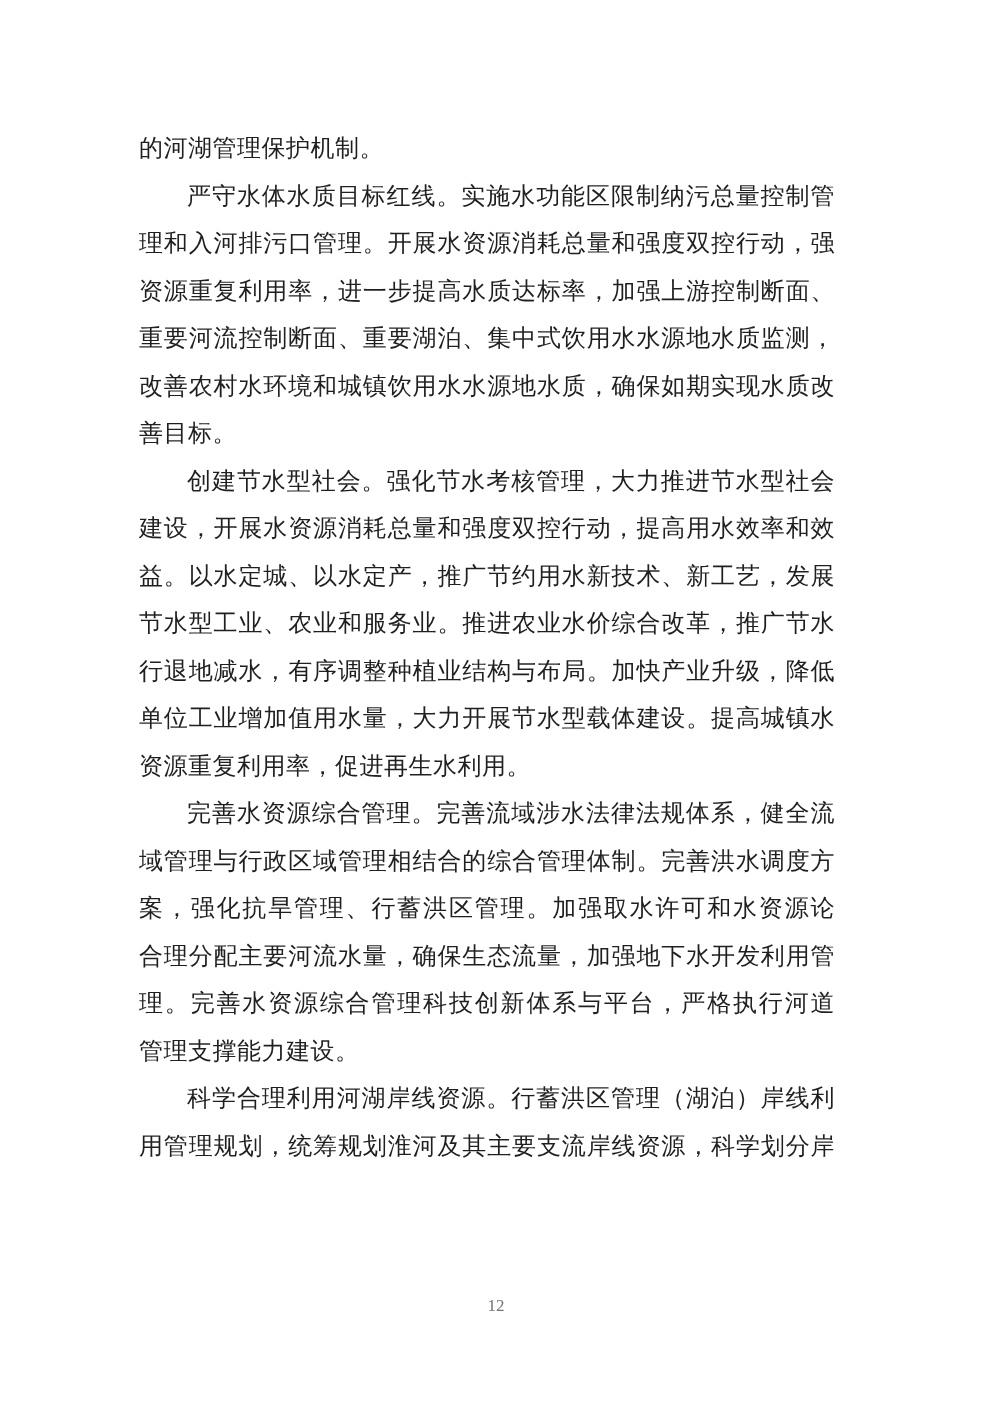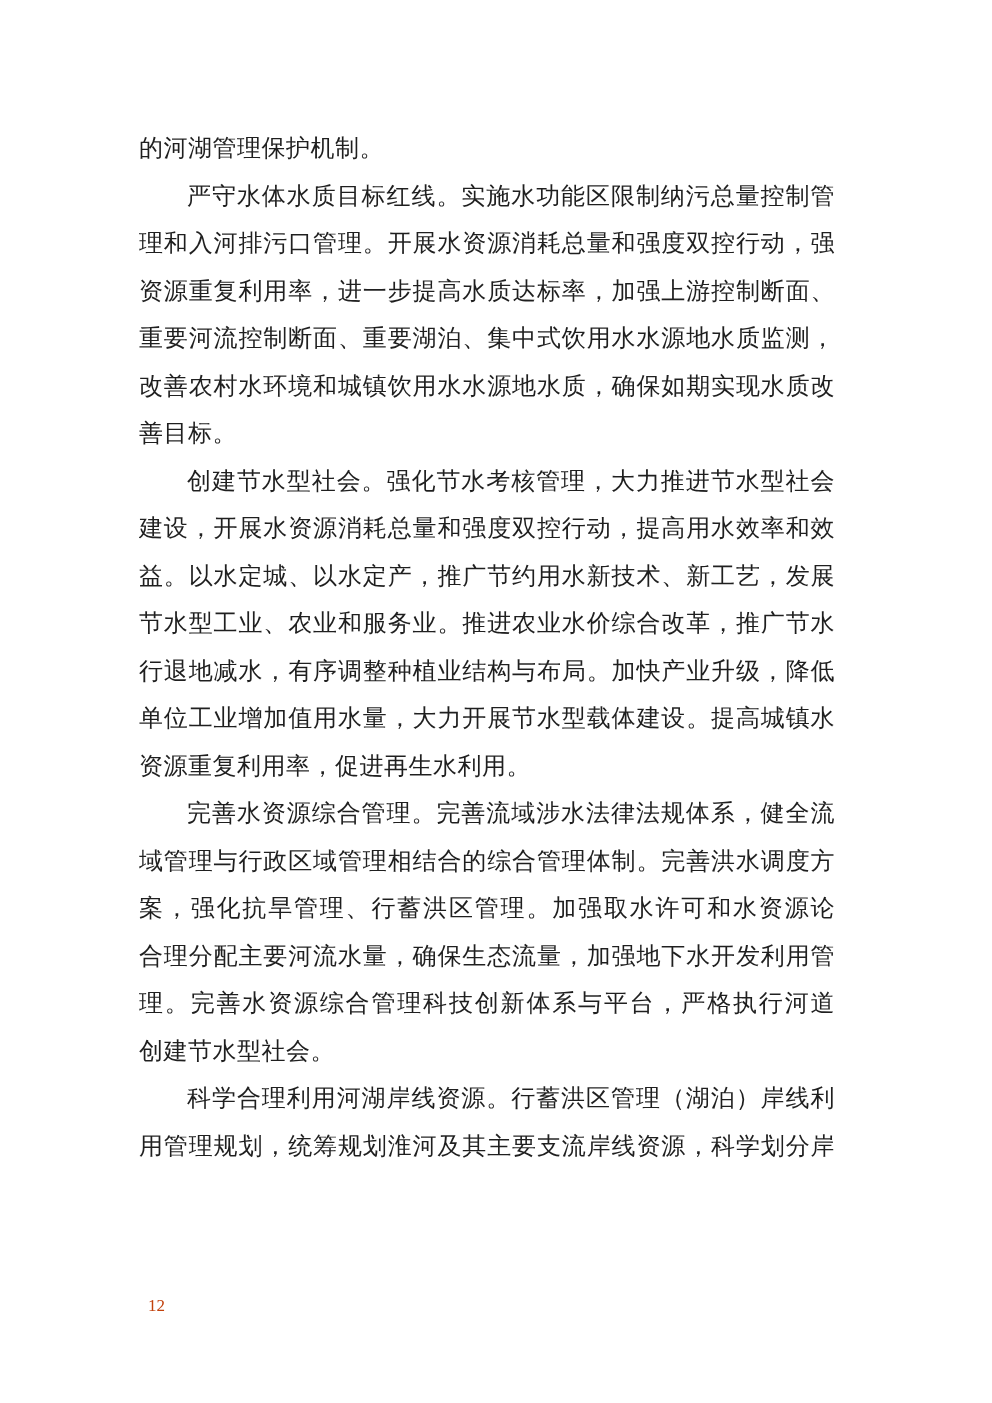--- a/index.html
+++ b/index.html
@@ -39,24 +39,24 @@
   }
   .line.para-end {
     text-align: left;
     text-align-last: left;
   }
   .page-number {
     position: absolute;
     left: 148px;
     top: 1293px;
     width: 696px;
-    text-align: left;
+    text-align: center;
     font-size: 17px;
     line-height: 26px;
-    color: #c2410c;
+    color: #737373;
   }
 </style>
 </head>
 <body>
 
 <div class="page">
   <div class="text-block">
     <div class="line para-end">的河湖管理保护机制。</div>
     <div class="line para-start">严守水体水质目标红线。实施水功能区限制纳污总量控制管</div>
     <div class="line">理和入河排污口管理。开展水资源消耗总量和强度双控行动，强化</div>
@@ -69,18 +69,18 @@
     <div class="line">益。以水定城、以水定产，推广节约用水新技术、新工艺，发展</div>
     <div class="line">节水型工业、农业和服务业。推进农业水价综合改革，推广节水</div>
     <div class="line">行退地减水，有序调整种植业结构与布局。加快产业升级，降低</div>
     <div class="line">单位工业增加值用水量，大力开展节水型载体建设。提高城镇水</div>
     <div class="line para-end">资源重复利用率，促进再生水利用。</div>
     <div class="line para-start">完善水资源综合管理。完善流域涉水法律法规体系，健全流</div>
     <div class="line">域管理与行政区域管理相结合的综合管理体制。完善洪水调度方</div>
     <div class="line">案，强化抗旱管理、行蓄洪区管理。加强取水许可和水资源论证，</div>
     <div class="line">合理分配主要河流水量，确保生态流量，加强地下水开发利用管</div>
     <div class="line">理。完善水资源综合管理科技创新体系与平台，严格执行河道</div>
-    <div class="line para-end">创建节水型社会。</div>
+    <div class="line para-end">管理支撑能力建设。</div>
     <div class="line para-start">科学合理利用河湖岸线资源。行蓄洪区管理（湖泊）岸线利</div>
     <div class="line">用管理规划，统筹规划淮河及其主要支流岸线资源，科学划分岸</div>
   </div>
   <div class="page-number">12</div>
 </div>
 
 </body></html>

